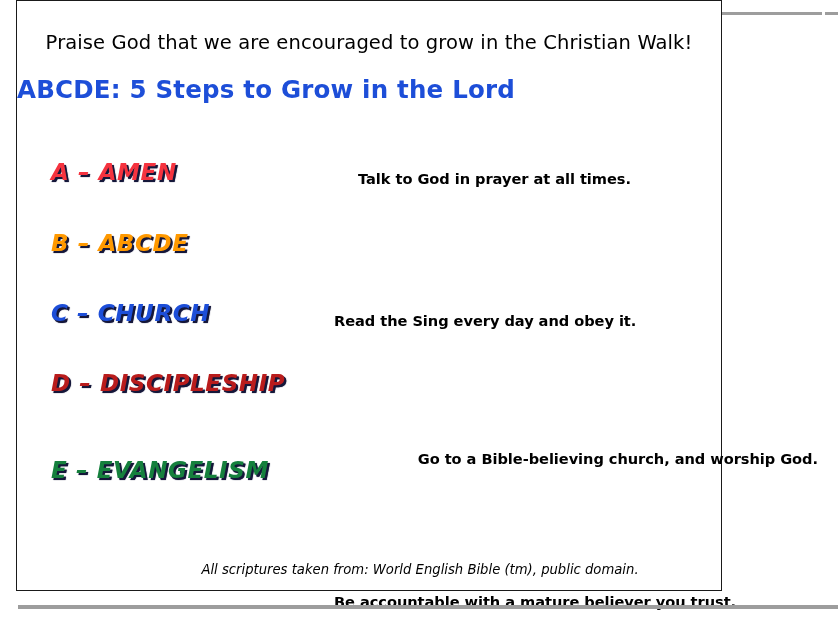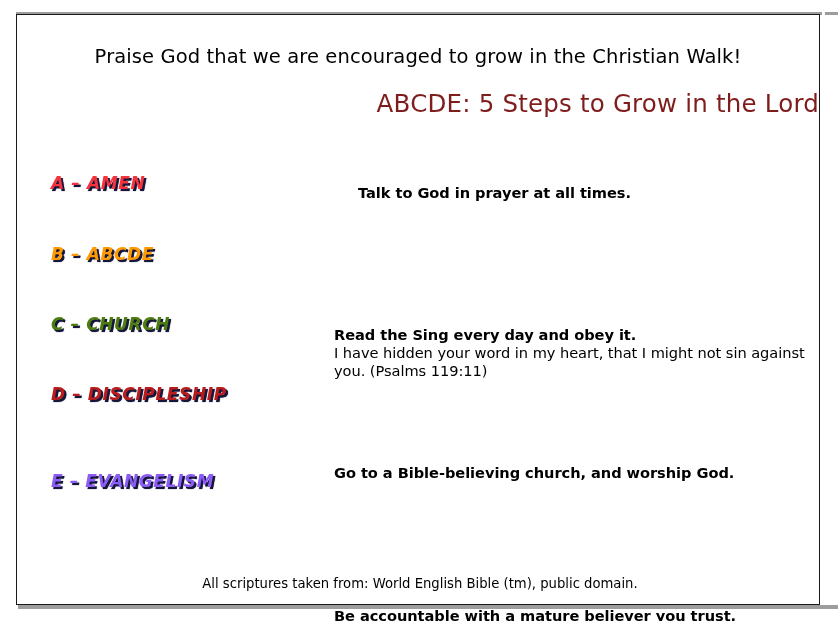--- a/index.html
+++ b/index.html
@@ -11,22 +11,22 @@
     width: 838px;
     height: 621px;
     font-family: "DejaVu Sans", sans-serif;
     overflow: hidden;
   }
 
   
   #slide-frame {
     position: absolute;
     left: 16px;
-    top: 14px;
-    width: 804px;
+    top: 0;
+    width: 706px;
     height: 591px;
     background: #ffffff;
     border: 1px solid #1a1a1a;
     box-sizing: border-box;
   }
   #slide-top-bar {
     position: absolute;
     left: 16px;
     top: 12px;
     width: 822px;
@@ -59,45 +59,45 @@
     text-align: center;
     font-size: 19.5px;
     color: #000000;
     letter-spacing: 0.1px;
   }
   #main-title {
     position: absolute;
     left: 0;
     top: 74px;
     width: 100%;
-    text-align: right;
+    text-align: left;
     font-size: 24.5px;
-    font-weight: normal;
-    color: #7f1d1d;
+    font-weight: bold;
+    color: #1d4ed8;
     letter-spacing: 0.2px;
   }
 
   
   #steps {
     position: absolute;
     left: 0;
     top: 144px;
     width: 806px;
   }
   .step-row {
     position: absolute;
     left: 0;
     width: 806px;
     height: 0;
   }
   .step-label {
     position: absolute;
     left: 34px;
     top: 0;
-    font-size: 17px;
+    font-size: 23px;
     font-weight: bold;
     font-style: italic;
     white-space: nowrap;
     letter-spacing: 0.6px;
     text-shadow: 2px 2px 0 #15173a, 2px 2px 1px #15173a;
   }
   .step-body {
     position: absolute;
     left: 317px;
     top: 0;
@@ -118,20 +118,21 @@
   }
 
   
   #footer-note {
     position: absolute;
     left: 0;
     top: 561px;
     width: 806px;
     text-align: center;
     font-size: 13.2px;
+    font-style: italic;
     color: #000000;
   }
 </style>
 </head>
 <body>
 
 <div id="slide-top-bar"></div>
 <div id="slide-right-bar"></div>
 
 <div id="slide-frame">
@@ -144,37 +145,36 @@
       <div class="step-row" style="top: 14px;">
         <div class="step-label" style="color: rgb(245, 51, 63);">A – AMEN</div>
         <div class="step-body" style="top: 11px; margin-left: 24px;">
           <div class="step-headline">Talk to God in prayer at all times.</div>
         </div>
       </div>
       <div class="step-row" style="top: 85px;">
         <div class="step-label" style="color: rgb(255, 153, 0);">B – ABCDE</div>
         <div class="step-body" style="top: 82px;">
           <div class="step-headline">Read the Sing every day and obey it.</div>
-          <div class="step-verse">I have hidden your word in my heart, that I might not sin against you.  (Psalms 119:11)</div>
         </div>
       </div>
       <div class="step-row" style="top: 155px;">
-        <div class="step-label" style="color: #4d7c0f;">C – CHURCH</div>
-        <div class="step-body" style="top: 150px;">
+        <div class="step-label" style="color: #1d4ed8;">C – CHURCH</div>
+        <div class="step-body" style="top: 150px; text-align: right;">
           <div class="step-headline">Go to a Bible-believing church, and worship God.</div>
         </div>
       </div>
       <div class="step-row" style="top: 225px;">
         <div class="step-label" style="color: #b91c1c;">D – DISCIPLESHIP</div>
         <div class="step-body" style="top: 223px;">
           <div class="step-headline">Be accountable with a mature believer you trust.</div>
         </div>
       </div>
       <div class="step-row" style="top: 312px;">
-        <div class="step-label" style="color: #8b5cf6;">E – EVANGELISM</div>
+        <div class="step-label" style="color: #15803d;">E – EVANGELISM</div>
       </div>
     </div>
 
   <div id="footer-note">All scriptures taken from:  World English Bible (tm), public domain.</div>
 
 </div>
 
 <div id="slide-bottom-bar"></div>
 
 </body></html>

